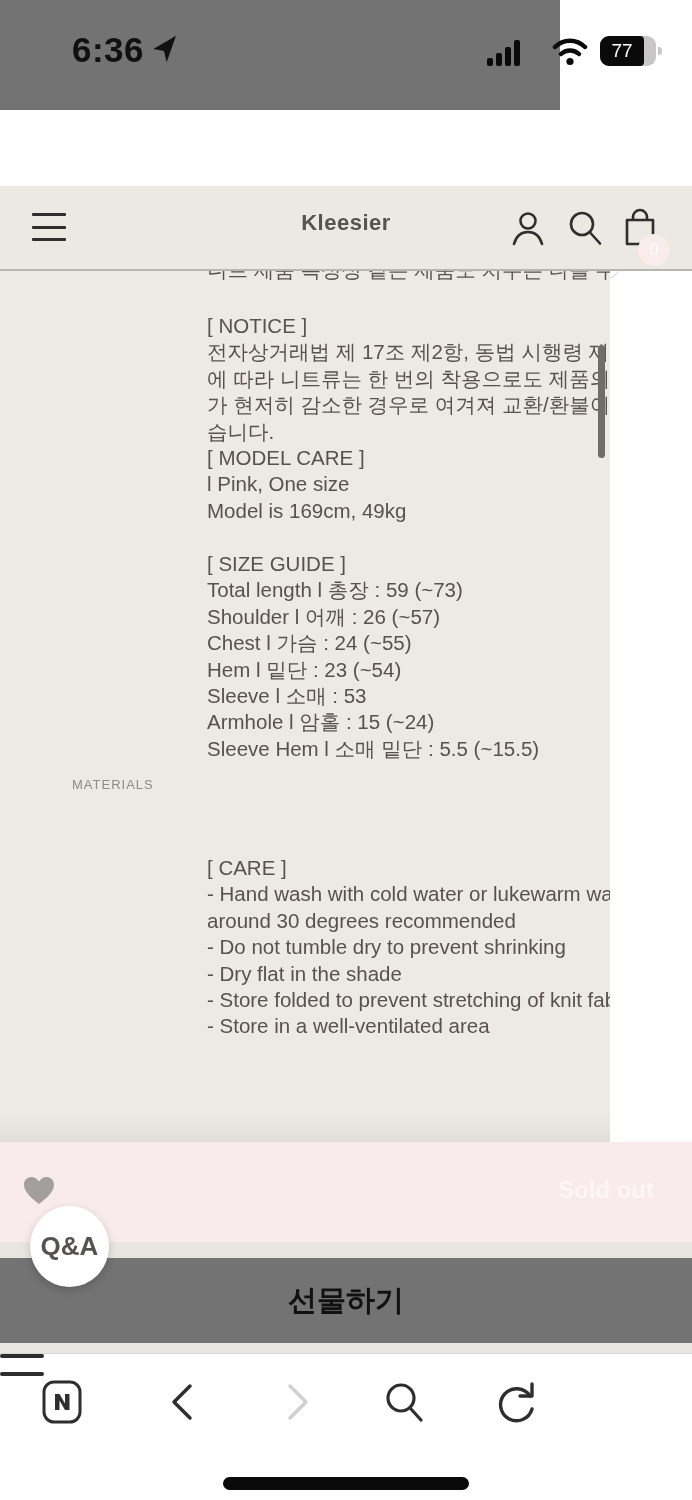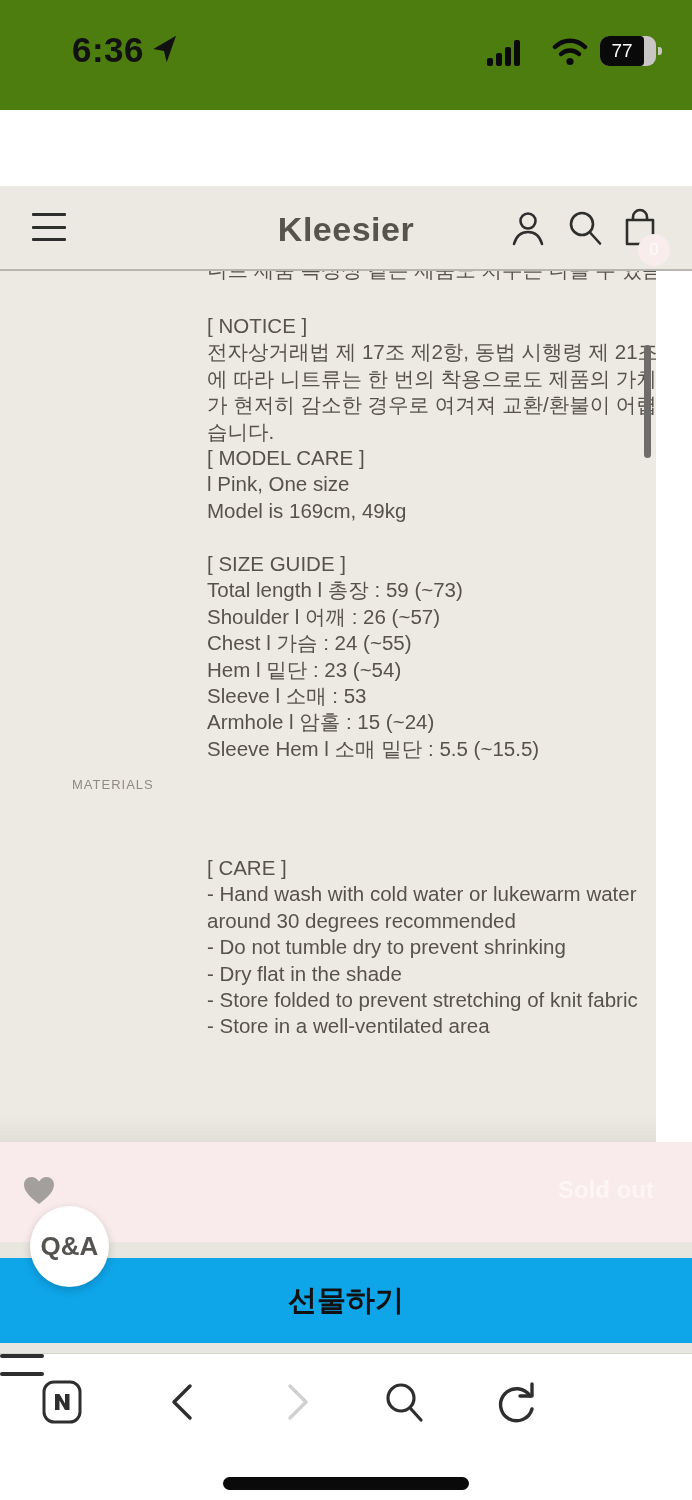--- a/index.html
+++ b/index.html
@@ -7,21 +7,21 @@
   body {
     font-family:"Liberation Sans", sans-serif;
     background:#ffffff;
     position:relative;
     width:692px; height:1500px;
     overflow:hidden;
   }
   .abs { position:absolute; }
 
   
-  .status-bar { left:0; top:0; width:692px; height:110px; background:#4d7c0f; }
+  .status-bar { left:0; top:0; width:560px; height:110px; background:#737373; }
   .status-time { left:72px; top:30px; font-size:35px; font-weight:700; color:#111; letter-spacing:0.5px; }
   .nav-arrow { left:148px; top:33px; width:32px; height:32px; }
   .sig-bars { left:487px; top:40px; width:56px; height:26px; display:flex; align-items:flex-end; gap:3px; }
   .sig-bars i { display:block; width:6px; background:#0a0a0a; border-radius:2px; }
   .wifi-icon { left:552px; top:37px; width:36px; height:30px; }
   .battery { left:600px; top:36px; width:62px; height:30px; }
   .batt-body { position:absolute; left:0; top:0; width:56px; height:30px; border-radius:9px; background:#c9c7c5; overflow:hidden; }
   .batt-fill { position:absolute; left:0; top:0; width:44px; height:30px; background:#0a0a0a; border-radius:9px 4px 4px 9px;
                color:#fff; font-size:19px; font-weight:400; text-align:center; line-height:30px; }
   .batt-cap { position:absolute; right:0; top:11px; width:4px; height:8px; background:#c9c7c5; border-radius:0 3px 3px 0; }
@@ -35,51 +35,51 @@
   .lang-en { left:186px; top:128px; font-size:28px; font-weight:700; color:#111; }
   .lang-change-btn { left:505px; top:126px; width:118px; height:45px; border:1.5px solid #c6dcf6; border-radius:23px;
                      background:#fff; color:#4a90e8; font-size:19px; display:flex; align-items:center; justify-content:center; gap:5px; }
   .lang-change-btn .chev { font-size:15px; color:#4a90e8; transform:scaleX(1.3); }
   .close-x { left:640px; top:130px; font-size:30px; color:#2b2b2b; font-weight:400; }
 
   
   .site-header { left:0; top:186px; width:692px; height:85px; background:#ece9e2; border-bottom:2px solid #b9b6b0; }
   .hamburger { left:32px; top:27px; width:34px; height:28px; position:absolute; display:flex; flex-direction:column; justify-content:space-between; }
   .hamburger i { display:block; height:3px; background:#2e2e2e; border-radius:1px; }
-  .logo { left:0; right:0; top:24px; position:absolute; text-align:center; font-size:34px; font-weight:700; color:#57534d; letter-spacing:0.5px; }
+  .logo { left:0; right:0; top:24px; position:absolute; text-align:center; font-size:22px; font-weight:700; color:#57534d; letter-spacing:0.5px; }
   .hdr-icon { position:absolute; top:22px; width:40px; height:40px; }
   .hdr-person { left:508px; }
   .hdr-search { left:565px; }
   .hdr-bag { left:620px; }
   .bag-badge { position:absolute; left:18px; top:26px; width:32px; height:32px; border-radius:50%; background:#f9ecec;
                color:#fdfbfa; font-size:16px; display:flex; align-items:center; justify-content:center; }
 
   
-  .content { left:0; top:271px; width:656px; height:871px; background:#edeae3; overflow:hidden; }
+  .content { left:0; top:271px; width:610px; height:871px; background:#edeae3; overflow:hidden; }
   .c-text { color:#57534c; font-size:20.5px; line-height:26.4px; }
   .clipped-line { position:absolute; left:207px; top:-14px; width:470px; white-space:nowrap; overflow:hidden; }
   .section { position:absolute; left:207px; width:456px; }
   .pre { white-space:pre-line; }
   .materials-label { position:absolute; left:72px; top:506px; font-size:13px; letter-spacing:1px; color:#8f8b83; }
   .scrollbar { position:absolute; right:5px; top:74px; width:7px; height:113px; background:#6f6d6a; border-radius:4px; }
   .content-fade { position:absolute; left:0; bottom:0; width:100%; height:28px;
                   background:linear-gradient(180deg, rgba(0,0,0,0) 0%, rgba(0,0,0,0.05) 100%); }
 
   
   .pink-bar { left:0; top:1142px; width:692px; height:100px; background:#f9ebeb; }
   .heart-icon { position:absolute; left:22px; top:33px; width:34px; height:32px; }
   .soldout { position:absolute; right:38px; top:34px; font-size:24px; font-weight:700; color:#fdf6f5; }
   .mid-strip { left:0; top:1242px; width:692px; height:16px; background:#e9e6e0; }
 
   .qa-fab { left:30px; top:1206px; width:79px; height:81px; background:#fff; border-radius:50%;
             box-shadow:0 3px 8px rgba(0,0,0,0.18); display:flex; align-items:center; justify-content:center;
             font-size:26px; font-weight:700; color:#55534f; z-index:5;text-align:right; }
 
   
-  .gift-btn { left:0; top:1258px; width:692px; height:85px; background:#0ea5e9; border:0;
+  .gift-btn { left:0; top:1258px; width:692px; height:85px; background:#737373; border:0;
               font-family:"Liberation Sans",sans-serif; font-size:29px; font-weight:700; color:#111;
               display:flex; align-items:center; justify-content:center; }
   .below-strip { left:0; top:1343px; width:692px; height:11px; background:#e8e6e1; border-bottom:1px solid #d6d4cf; }
 
   
   .toolbar { left:0; top:1354px; width:692px; height:146px; background:#fff; }
   .tb-icon { position:absolute; top:24px; width:48px; height:48px; }
   .tb-naver { left:38px; }
   .tb-back { left:160px; }
   .tb-fwd { left:272px; }

